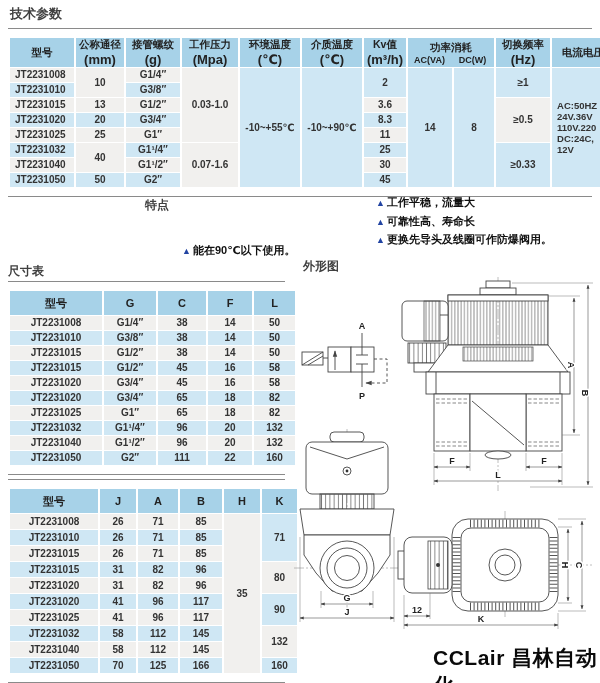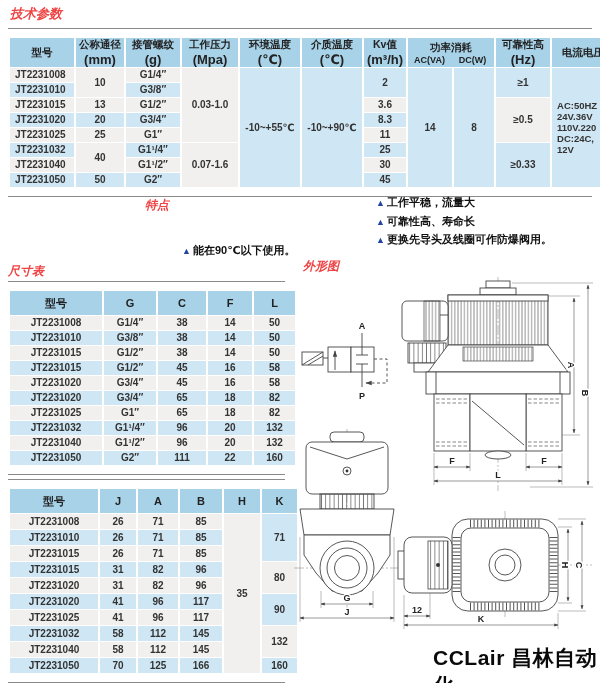--- a/index.html
+++ b/index.html
@@ -1,18 +1,18 @@
 <!DOCTYPE html>
 <html><head>
 <meta charset="utf-8">
 <style>
   html,body{margin:0;padding:0;background:#fff;}
   .page{position:relative;width:600px;height:683px;background:#fff;overflow:hidden;
         font-family:"Liberation Sans","DejaVu Sans",sans-serif;color:#000;}
-  .sec-title{position:absolute;font-size:13px;font-weight:bold;color:#ef4444;font-style:italic;}
+  .sec-title{position:absolute;font-size:13px;font-weight:bold;color:#404040;}
   
   .tblwrap{position:absolute;border-top:1px solid #8a8a8a;border-bottom:1px solid #8a8a8a;padding:8px 0;}
   table{border-collapse:separate;border-spacing:2px 1px;table-layout:fixed;width:100%;}
   th{background:#a7d2e8;font-size:10.5px;font-weight:bold;color:#222;text-align:center;padding:0;vertical-align:middle;}
   td{font-size:10px;font-weight:bold;color:#333;text-align:center;padding:0;vertical-align:middle;height:14px;line-height:12px;}
   .g{background:#f1f0ee;}
   .b{background:#cfe7f4;}
   .hu{font-size:13px;font-weight:bold;}
   .acdc{display:flex;justify-content:flex-end;}
   .acdc span{flex:1;font-size:9px;}
@@ -92,21 +92,21 @@
               <div class="hu">(m³/h)</div>
             </th>
           <th colspan="2">
               <div>功率消耗</div>
               <div class="acdc">
                 <span>AC(VA)</span>
                 <span>DC(W)</span>
               </div>
             </th>
           <th>
-              <div>可靠性高</div>
+              <div>切换频率</div>
               <div class="hu">(Hz)</div>
             </th>
           <th>
               <div>电流电压</div>
             </th>
         </tr>
       </thead>
       <tbody>
         <tr>
           <td class="g mcol">JT2231008</td>

